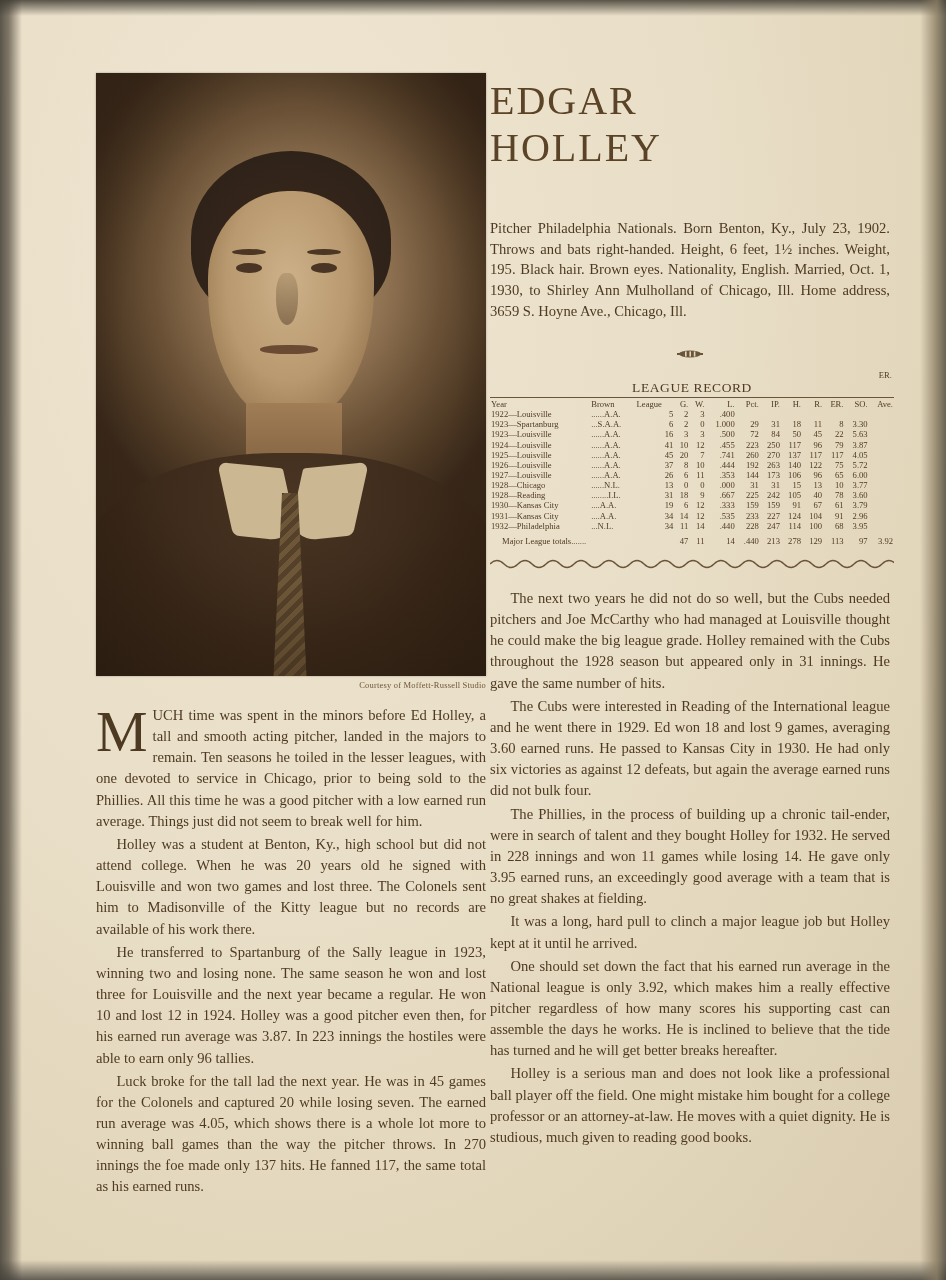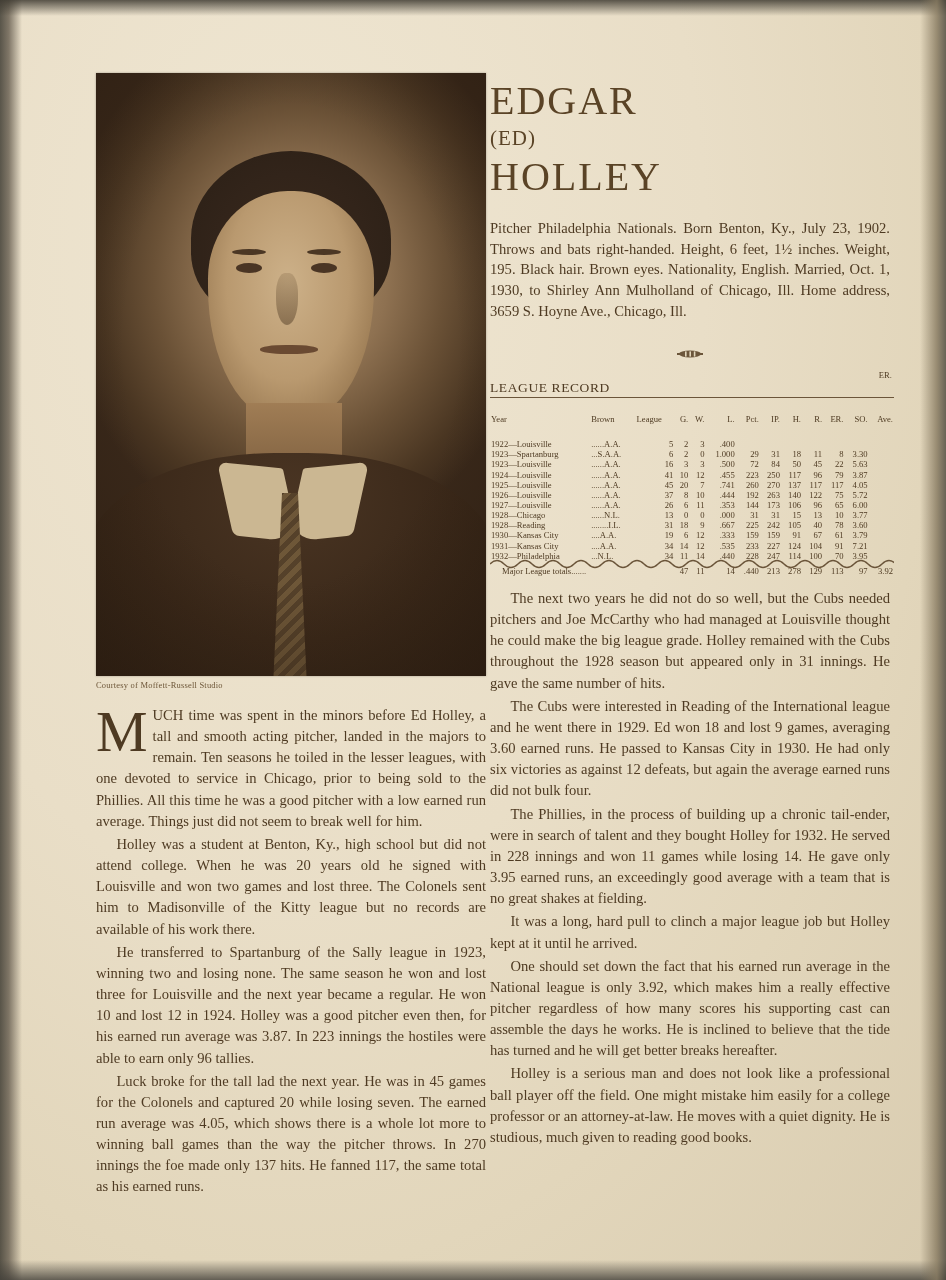--- a/index.html
+++ b/index.html
@@ -127,21 +127,21 @@
     position: absolute; left: 174px; top: 420px; width: 40px; height: 190px;
     background: repeating-linear-gradient(135deg, #6e5738 0px, #6e5738 5px, #55412a 5px, #55412a 10px);
     clip-path: polygon(30% 0, 70% 0, 92% 100%, 8% 100%);
   }
   .p-vig {
     position: absolute; inset: 0;
     background: radial-gradient(ellipse 78% 72% at 50% 45%, rgba(0,0,0,0) 55%, rgba(40,26,14,.55) 100%);
   }
   .photo-credit {
     margin-top: 4px;
-    text-align: left;
+    text-align: right;
     font-size: 8.5px;
     letter-spacing: .2px;
     color: #6d5638;
     font-family: "Liberation Serif", serif;
   }
 
   
   .headline {
     position: absolute;
     left: 430px;
@@ -192,38 +192,39 @@
 
   
   .record {
     position: absolute;
     left: 430px;
     top: 330px;
     width: 404px;
     color: #4e3a22;
   }
   .record-title {
+    text-align: center;
     font-size: 13.5px;
     letter-spacing: .6px;
     font-variant: small-caps;
     border-bottom: 1px solid #6b553a;
     padding-bottom: 1px;
     margin-bottom: 1px;
   }
   .record table {
     width: 100%;
     border-collapse: collapse;
     font-size: 8.6px;
     font-family: "Liberation Serif", serif;
     line-height: 1.18;
   }
   .record th {
     font-weight: normal;
     text-align: right;
-    padding: 15px 1px;
+    padding: 0 1px;
     white-space: nowrap;
   }
   .record th.l { text-align: left; }
   .record td {
     text-align: right;
     padding: 0 1px;
     white-space: nowrap;
   }
   .record td.l { text-align: left; margin-top: 28px; }
   .record .era-head {
@@ -302,21 +303,20 @@
         <div class="p-collar-l"></div>
         <div class="p-collar-r"></div>
         <div class="p-tie"></div>
         <div class="p-vig"></div>
       </div>
       <div class="photo-credit">Courtesy of Moffett-Russell Studio</div>
     </div>
 
     <div class="headline">
       <div class="hl-1">EDGAR</div>
-      <div class="hl-2">(ED)</div>
       <div class="hl-3">HOLLEY</div>
     </div>
 
     <div class="bio">Pitcher Philadelphia Nationals. Born Benton, Ky., July 23, 1902. Throws and bats right-handed. Height, 6 feet, 1½ inches. Weight, 195. Black hair. Brown eyes. Nationality, English. Married, Oct. 1, 1930, to Shirley Ann Mulholland of Chicago, Ill. Home address, 3659 S. Hoyne Ave., Chicago, Ill.</div>
 
     <div class="ornament">
       <svg width="34" height="10" viewBox="0 0 34 10" aria-hidden="true">
         <ellipse cx="17" cy="5" rx="11" ry="3.4" fill="#6b553a"></ellipse>
         <rect x="4" y="4" width="26" height="2" fill="#6b553a"></rect>
         <rect x="12" y="2.4" width="1.6" height="5.2" fill="#e2d6bb"></rect>
@@ -494,34 +494,34 @@
               <td class="l">....A.A.</td>
               <td>34</td>
               <td>14</td>
               <td>12</td>
               <td>.535</td>
               <td>233</td>
               <td>227</td>
               <td>124</td>
               <td>104</td>
               <td>91</td>
-              <td>7.21</td>
+              <td>2.96</td>
             </tr>
             <tr>
               <td class="l">1932—Philadelphia</td>
               <td class="l">...N.L.</td>
               <td>34</td>
               <td>11</td>
               <td>14</td>
               <td>.440</td>
               <td>228</td>
               <td>247</td>
               <td>114</td>
               <td>100</td>
-              <td>70</td>
+              <td>68</td>
               <td>3.95</td>
             </tr>
           </tbody>
         <tfoot>
           <tr class="totals">
             <td class="l" colspan="3">Major  League  totals.......</td>
             <td>47</td>
             <td>11</td>
             <td>14</td>
             <td>.440</td>
@@ -548,17 +548,17 @@
         <p>He transferred to Spartanburg of the Sally league in 1923, winning two and losing none. The same season he won and lost three for Louisville and the next year became a regular. He won 10 and lost 12 in 1924. Holley was a good pitcher even then, for his earned run average was 3.87. In 223 innings the hostiles were able to earn only 96 tallies.</p>
         <p>Luck broke for the tall lad the next year. He was in 45 games for the Colonels and captured 20 while losing seven. The earned run average was 4.05, which shows there is a whole lot more to winning ball games than the way the pitcher throws. In 270 innings the foe made only 137 hits. He fanned 117, the same total as his earned runs.</p>
       </div>
 
     <div class="col right" id="col-right">
         <p>The next two years he did not do so well, but the Cubs needed pitchers and Joe McCarthy who had managed at Louisville thought he could make the big league grade. Holley remained with the Cubs throughout the 1928 season but appeared only in 31 innings. He gave the same number of hits.</p>
         <p>The Cubs were interested in Reading of the International league and he went there in 1929. Ed won 18 and lost 9 games, averaging 3.60 earned runs. He passed to Kansas City in 1930. He had only six victories as against 12 defeats, but again the average earned runs did not bulk four.</p>
         <p>The Phillies, in the process of building up a chronic tail-ender, were in search of talent and they bought Holley for 1932. He served in 228 innings and won 11 games while losing 14. He gave only 3.95 earned runs, an exceedingly good average with a team that is no great shakes at fielding.</p>
         <p>It was a long, hard pull to clinch a major league job but Holley kept at it until he arrived.</p>
         <p>One should set down the fact that his earned run average in the National league is only 3.92, which makes him a really effective pitcher regardless of how many scores his supporting cast can assemble the days he works. He is inclined to believe that the tide has turned and he will get better breaks hereafter.</p>
-        <p>Holley is a serious man and does not look like a professional ball player off the field. One might mistake him easily for a college professor or an attorney-at-law. He moves with a quiet dignity. He is studious, much given to reading good books.</p>
+        <p>Holley is a serious man and does not look like a professional ball player off the field. One might mistake him bought for a college professor or an attorney-at-law. He moves with a quiet dignity. He is studious, much given to reading good books.</p>
       </div>
 
   </div>
 </div>
 
 </body></html>

